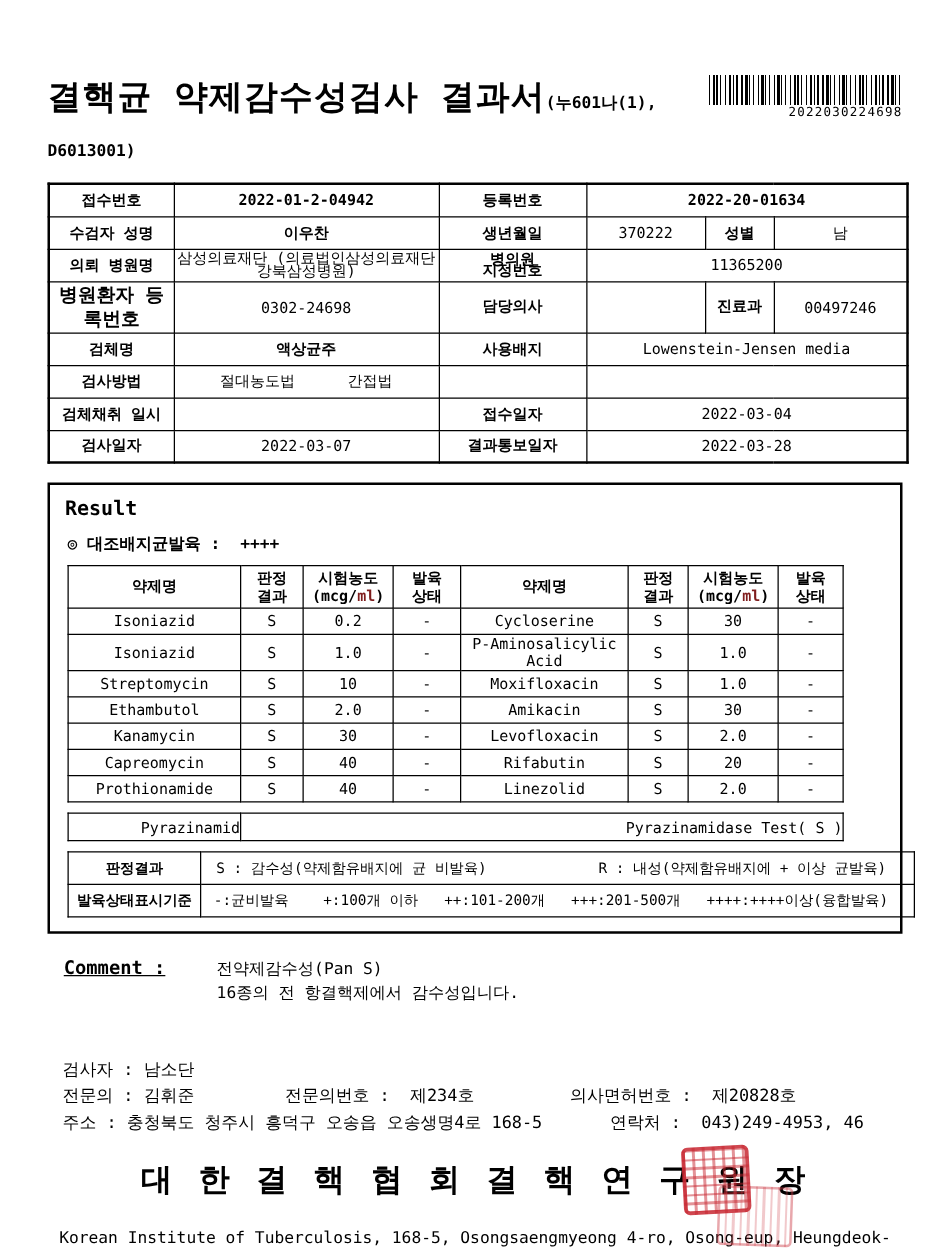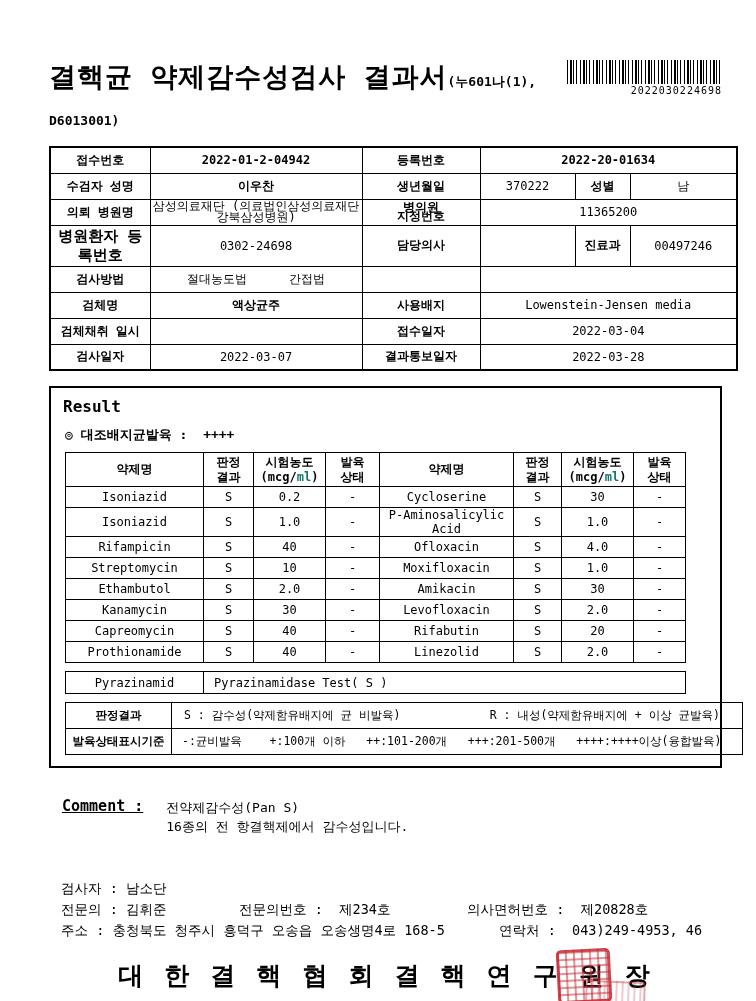--- a/index.html
+++ b/index.html
@@ -2,21 +2,21 @@
 <html><head>
 <meta charset="utf-8">
 <style>
   * { margin:0; padding:0; box-sizing:border-box; }
   html,body { background:#fff; }
   body {
     width:756px; height:1001px; position:relative;
     color:#000; font-family:"DejaVu Sans Mono","DejaVu Sans","Liberation Sans",sans-serif;
     overflow:hidden;
   }
-  .page { position:absolute; inset:0; padding:56px 34px 0 49px; }
+  .page { position:absolute; inset:0; padding:56px 34px 0 38px; }
   .bold { font-weight:bold; }
   .prewrap { white-space:pre; }
 
   
   .title-row { display:flex; justify-content:space-between; align-items:flex-start; }
   .title-main { font-size:27px; font-weight:bold; letter-spacing:1px; }
   .title-suffix { font-size:13px; font-weight:bold; }
   .barcode-wrap { margin-top:4px; text-align:right; width:170px; }
   .barcode-bars {
     width:155px; height:24px; margin-left:auto;
@@ -35,35 +35,35 @@
   
   .result-box { margin-top:15px; border:2px solid #000; padding:9px 10px 11px 12px; }
   .result-title { font-size:16px; font-weight:bold; }
   .control-growth { margin:10px 0 8px 2px; font-size:13px; font-weight:bold; }
   .control-growth .val { margin-left:8px; }
 
   .drug-table { border-collapse:collapse; margin-left:2px; }
   .drug-table th, .drug-table td { border:1.5px solid #000; font-size:12px; text-align:center; vertical-align:middle; }
   .drug-table th { font-weight:bold; line-height:1.2; height:34px; padding:1px 2px; }
   .drug-table td { height:21px; padding:0 2px; }
-  .blue { color:#0f766e; }
+  .blue { color:#7f1d1d; }
 
   .pyr-table { border-collapse:collapse; margin-top:8px; margin-left:2px; }
-  .pyr-table td { border:1.5px solid #000; height:22px; font-size:12px; vertical-align:middle; }
+  .pyr-table td { border:1.5px solid #000; height:22px; font-size:12px; vertical-align:middle;text-align:right; }
   .pyr-label { width:138px; text-align:center; }
   .pyr-value { width:482px; text-align:left; padding-left:10px; }
 
   .legend-table { border-collapse:collapse; margin-top:8px; margin-left:2px; width:678px; }
   .legend-table td { border:1.5px solid #000; height:26px; font-size:11.5px; vertical-align:middle; }
   .legend-label { width:106px; text-align:center; font-weight:bold; font-size:12px; }
   .judge-flex { display:flex; justify-content:space-between; padding:0 22px 0 12px; }
   .legend-growth { padding-left:10px; }
 
   
-  .comment-row { margin-top:29px; display:flex; gap:23px; padding-left:13px; }
+  .comment-row { margin-top:18px; display:flex; gap:41px; padding-left:13px; }
   .comment-label { font-weight:bold; font-size:15px; text-decoration:underline; white-space:nowrap; }
   .comment-text { font-size:13px; line-height:19px; padding-top:1px; }
 
   
   .footer { margin-top:42px; padding-left:12px; font-size:13.5px; line-height:21px; }
   .f-line { display:flex; }
   .f-c1 { width:178px; } .f-c2 { width:228px; }
   .f-addr { width:438px; }
 
   .org-row { position:relative; margin-top:12px; text-align:center; height:48px; }
@@ -136,32 +136,32 @@
     </tr>
     <tr>
       <td class="lbl" style="font-size:15px">병원환자 등록번호</td>
       <td>0302-24698</td>
       <td class="lbl">담당의사</td>
       <td></td>
       <td class="lbl">진료과</td>
       <td>00497246</td>
     </tr>
     <tr>
+      <td class="lbl">검체명</td>
+      <td class="bold">액상균주</td>
+      <td class="lbl">사용배지</td>
+      <td colspan="3">Lowenstein-Jensen media</td>
+    </tr>
+    <tr>
       <td class="lbl">검사방법</td>
       <td>
         <span>절대농도법</span><span class="method-gap">간접법</span>
       </td>
       <td></td>
       <td colspan="3"></td>
-    </tr>
-    <tr>
-      <td class="lbl">검체명</td>
-      <td class="bold">액상균주</td>
-      <td class="lbl">사용배지</td>
-      <td colspan="3">Lowenstein-Jensen media</td>
     </tr>
     <tr>
       <td class="lbl">검체채취 일시</td>
       <td></td>
       <td class="lbl">접수일자</td>
       <td colspan="3">2022-03-04</td>
     </tr>
     <tr>
       <td class="lbl">검사일자</td>
       <td>2022-03-07</td>
@@ -216,30 +216,20 @@
             <td>Isoniazid</td>
             <td>S</td>
             <td>1.0</td>
             <td>-</td>
             <td>P-Aminosalicylic Acid</td>
             <td>S</td>
             <td>1.0</td>
             <td>-</td>
           </tr>
           <tr>
-            <td>Rifampicin</td>
-            <td>S</td>
-            <td>40</td>
-            <td>-</td>
-            <td>Ofloxacin</td>
-            <td>S</td>
-            <td>4.0</td>
-            <td>-</td>
-          </tr>
-          <tr>
             <td>Streptomycin</td>
             <td>S</td>
             <td>10</td>
             <td>-</td>
             <td>Moxifloxacin</td>
             <td>S</td>
             <td>1.0</td>
             <td>-</td>
           </tr>
           <tr>

